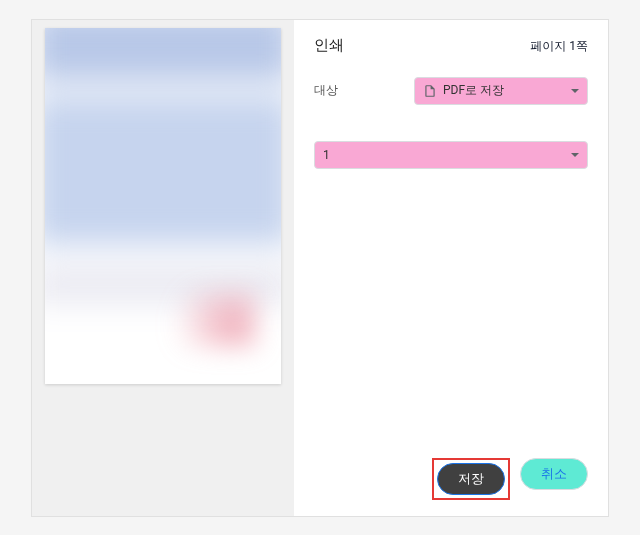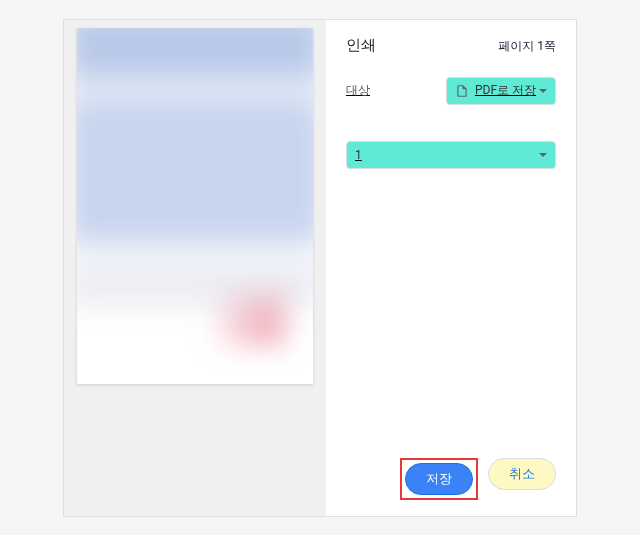--- a/index.html
+++ b/index.html
@@ -10,21 +10,21 @@
     body {
       font-family: -apple-system, BlinkMacSystemFont, "Segoe UI", Roboto, sans-serif;
       background: #f5f5f5;
       width: 640px;
       height: 535px;
       display: flex;
       align-items: center;
       justify-content: center;
     }
     .dialog {
-      width: 514px;
+      width: 578px;
       height: 498px;
       background: #fff;
       border: 1px solid #e0e0e0;
       display: flex;
       position: relative;
     }
     .preview-pane {
       width: 262px;
       background: #f0f0f0;
       display: flex;
@@ -79,40 +79,39 @@
       color: #222;
     }
     .page-count {
       font-size: 12px;
       color: #0f172a;
     }
     .option-row {
       display: flex;
       align-items: center;
       margin-bottom: 18px;
-      text-decoration: underline;
     }
     .option-label {
       width: 100px;
       font-size: 12px;
       color: #555;
     }
     .select {
       flex: 1;
       height: 28px;
       border: 1px solid #dadce0;
       border-radius: 4px;
       display: flex;
       align-items: center;
       padding: 0 8px;
       font-size: 12px;
       color: #333;
       position: relative;
       cursor: pointer;
-      background: #5eead4;
+      background: #f9a8d4;
     }
     .select .caret {
       position: absolute;
       right: 8px;
       top: 50%;
       transform: translateY(-50%);
       width: 0;
       height: 0;
       border-left: 4px solid transparent;
       border-right: 4px solid transparent;
@@ -143,26 +142,26 @@
       padding: 0 20px;
       border-radius: 16px;
       font-size: 13px;
       display: inline-flex;
       align-items: center;
       justify-content: center;
       cursor: pointer;
       border: 1px solid transparent;
     }
     .btn-primary {
-      background: #3b82f6;
+      background: #404040;
       color: #fff;
       border-color: #1a73e8;
     }
     .btn-secondary {
-      background: #fef9c3;
+      background: #5eead4;
       color: #1a73e8;
       border: 1px solid #dadce0;
     }
     .highlight-frame {
       border: 2px solid #e53935;
       padding: 3px;
       display: inline-flex;
     }
   </style>
 </head>

